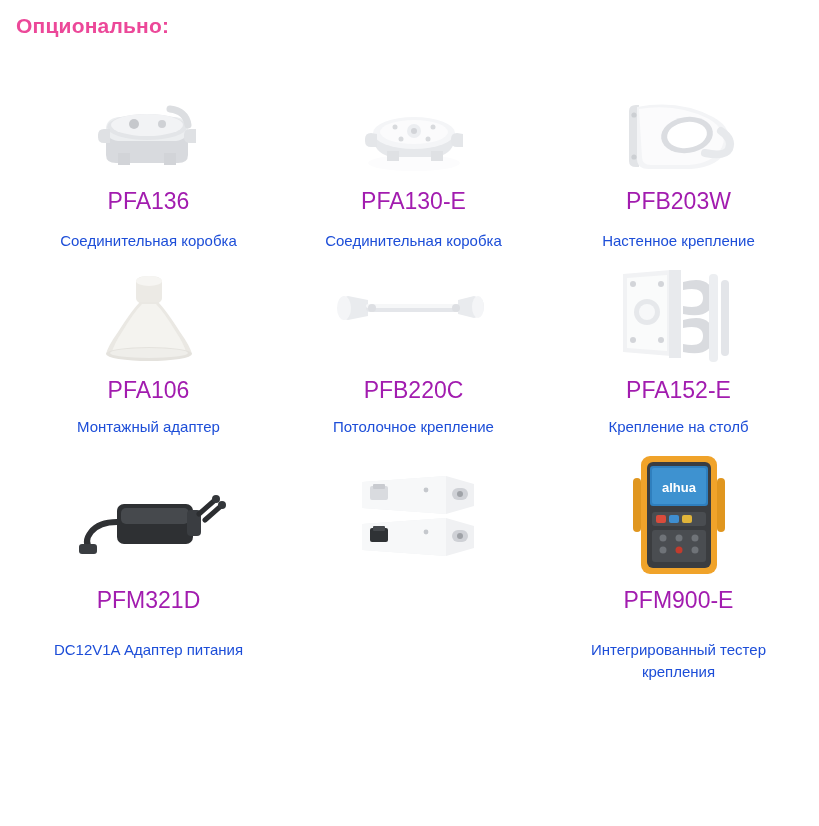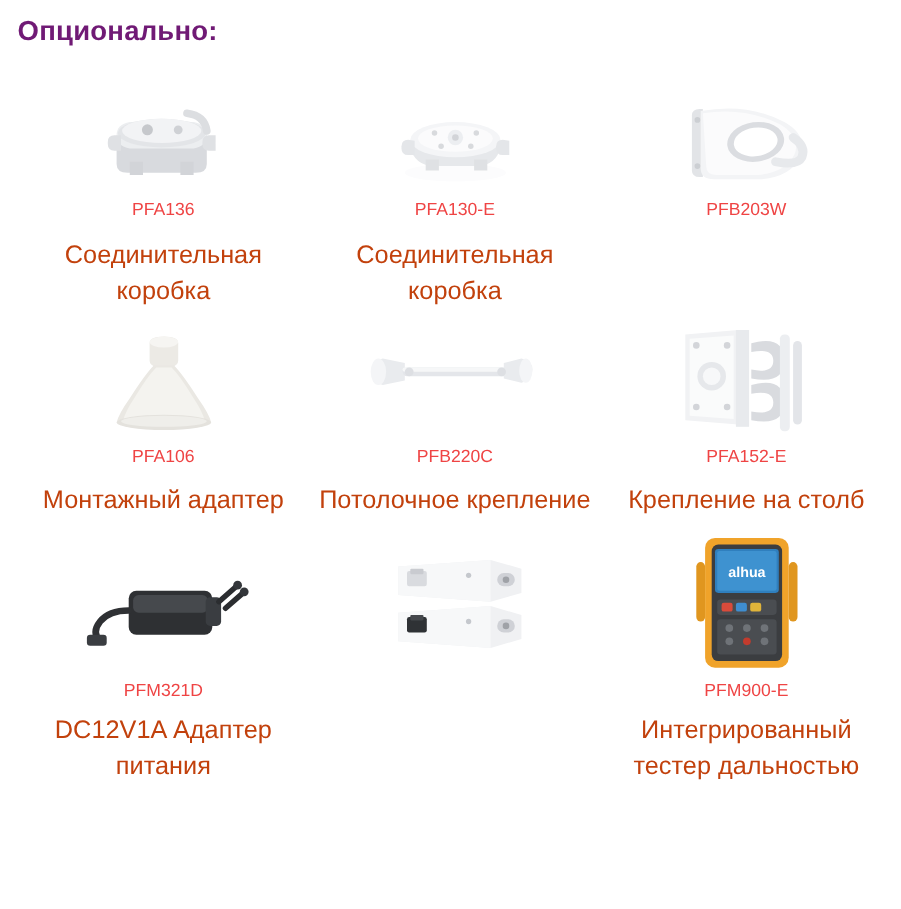--- a/index.html
+++ b/index.html
@@ -16,25 +16,25 @@
     position: relative;
   }
   .page {
     width: 819px;
     height: 826px;
     position: relative;
     box-sizing: border-box;
     padding: 14px 8px 0 16px;
   }
   .section-title {
-    font-size: 25px;
+    font-size: 21px;
     font-weight: bold;
-    color: #701a75;
+    color: #ec4899;
     letter-spacing: 0.2px;
-    margin: 0 0 10px 0;
+    margin: 0 0 21px 0;
   }
   .grid {
     display: grid;
     grid-template-columns: repeat(3, 1fr);
     column-gap: 0px;
     row-gap: 0px;
   }
   .cell {
     display: flex;
     flex-direction: column;
@@ -44,36 +44,36 @@
     box-sizing: border-box;
   }
   .img-box {
     height: 108px;
     width: 100%;
     display: flex;
     align-items: flex-end;
     justify-content: center;
   }
   .code {
-    font-size: 16px;
-    color: #ef4444;
+    font-size: 23px;
+    color: #a21caf;
     margin-top: 6px;
     line-height: 1.25;
   }
   .desc {
-    font-size: 23px;
-    color: #c2410c;
+    font-size: 15px;
+    color: #1d4ed8;
     line-height: 1.45;
     margin-top: 14px;
     max-width: 250px;
   }
   .row2 .img-box { height: 112px; }
   .row3 .img-box { height: 128px; }
   .row2 .desc { margin-top: 12px; text-align: center; }
-  .row3 .desc { margin-top: 8px; }
+  .row3 .desc { margin-top: 24px; }
   .row1 .cell { padding-top: 14px; }
   .row2 .cell { padding-top: 6px; }
   .row3 .cell { padding-top: 14px; }
   svg { display: block; }
 </style>
 </head>
 <body>
 
 <div class="page">
 
@@ -132,20 +132,21 @@
           <path d="M28 16 Q70 8 104 26 Q126 38 118 58 Q110 76 82 78 L40 78 Q28 78 28 68 Z" fill="#f3f4f6"></path>
           <path d="M30 18 Q68 12 100 28 Q120 40 113 56 Q105 72 80 74 L42 74 Q33 74 33 66 Z" fill="#fbfbfc"></path>
           <ellipse cx="78" cy="44" rx="26" ry="18" transform="rotate(-8 78 44)" fill="#dbdde1"></ellipse>
           <ellipse cx="78" cy="44" rx="20" ry="13" transform="rotate(-8 78 44)" fill="#ffffff"></ellipse>
           <path d="M96 62 Q116 66 120 58 Q124 48 112 40" stroke="#e7e9ec" stroke-width="8" fill="none" stroke-linecap="round"></path>
           <circle cx="25" cy="24" r="2.6" fill="#cccfd3"></circle>
           <circle cx="25" cy="66" r="2.6" fill="#cccfd3"></circle>
         </svg>
       </div>
       <div class="code">PFB203W</div>
+      <div class="desc">Настенное крепление</div>
     </div>
   </div>
 
   <div class="grid row2">
 
     <div class="cell">
       <div class="img-box">
         <svg width="130" height="100" viewBox="0 0 130 100">
           <path d="M52 12 Q52 6 65 6 Q78 6 78 12 L78 28 Q78 32 72 34 L58 34 Q52 32 52 28 Z" fill="#eceae5"></path>
           <ellipse cx="65" cy="11" rx="13" ry="5" fill="#f6f5f2"></ellipse>
@@ -260,16 +261,16 @@
           <circle cx="60" cy="88" r="3.5" fill="#6f7378"></circle>
           <circle cx="76" cy="88" r="3.5" fill="#6f7378"></circle>
           <circle cx="44" cy="100" r="3.5" fill="#6f7378"></circle>
           <circle cx="60" cy="100" r="3.5" fill="#c23b2d"></circle>
           <circle cx="76" cy="100" r="3.5" fill="#6f7378"></circle>
           <rect x="14" y="28" width="8" height="54" rx="4" fill="#e0961f"></rect>
           <rect x="98" y="28" width="8" height="54" rx="4" fill="#e0961f"></rect>
         </svg>
       </div>
       <div class="code">PFM900-E</div>
-      <div class="desc">Интегрированный тестер дальностью</div>
+      <div class="desc">Интегрированный тестер крепления</div>
     </div>
   </div>
 </div>
 
 </body></html>

